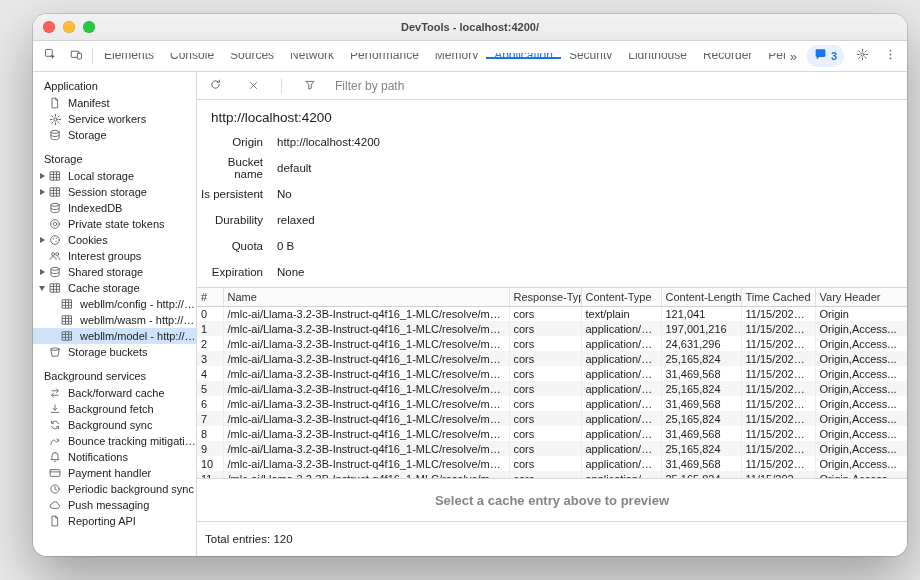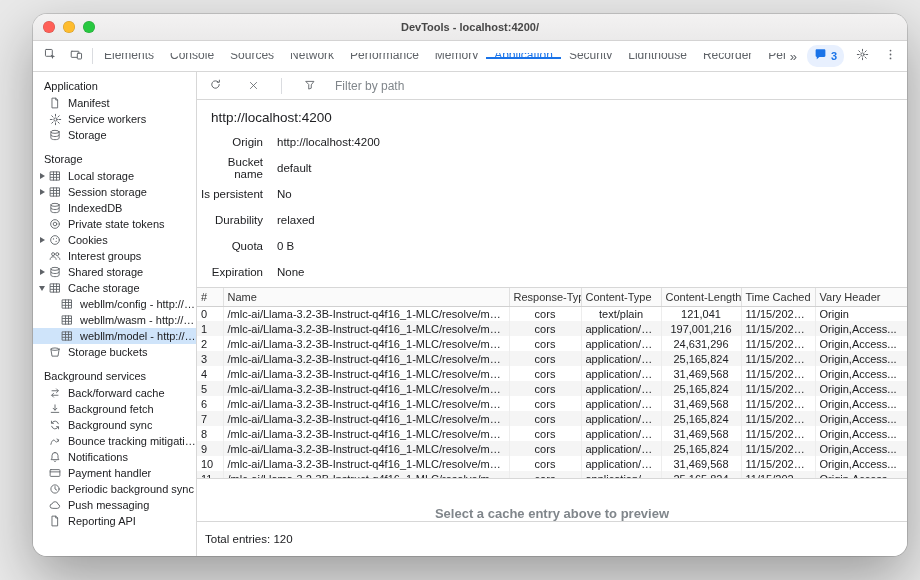--- a/index.html
+++ b/index.html
@@ -64,23 +64,23 @@
   .meta-value { margin-left:14px; color:#202124; }
 
   .table-wrap { flex:0 0 auto; height:192px; overflow:hidden; border-top:1px solid #d7d7d7; border-bottom:1px solid #d7d7d7; }
   table.grid { width:100%; border-collapse:collapse; table-layout:fixed; font-size:11px; }
   .grid th { font-weight:normal; text-align:left; color:#333; background:#fafafa; border-bottom:1px solid #d0d0d0;
              border-right:1px solid #e0e0e0; padding:2px 4px; height:18px; white-space:nowrap; overflow:hidden; }
   .grid td { border-right:1px solid #ededed; padding:0 4px; height:15px; white-space:nowrap; overflow:hidden;
              text-overflow:ellipsis; color:#202124; }
   .grid th:last-child, .grid td:last-child { border-right:none;margin-left:8px; }
   .grid tbody tr:nth-child(even) { background:#f5f5f5; }
-  .grid td.num { text-align:center; }
-
-  .preview { flex:1; min-height:0; display:flex; align-items:flex-end; justify-content:center; }
+  .grid td.num { text-align:left; }
+
+  .preview { flex:1; min-height:0; display:flex; align-items:center; justify-content:center; }
   .preview-msg { color:#80868b; font-weight:bold; font-size:13px; }
 
   .panel-footer { flex:0 0 auto; height:35px; border-top:1px solid #d7d7d7; display:flex; align-items:center;
                   padding-left:8px; font-size:11.5px; color:#202124; }
 </style>
 </head>
 <body>
 
 <div class="window">
 

